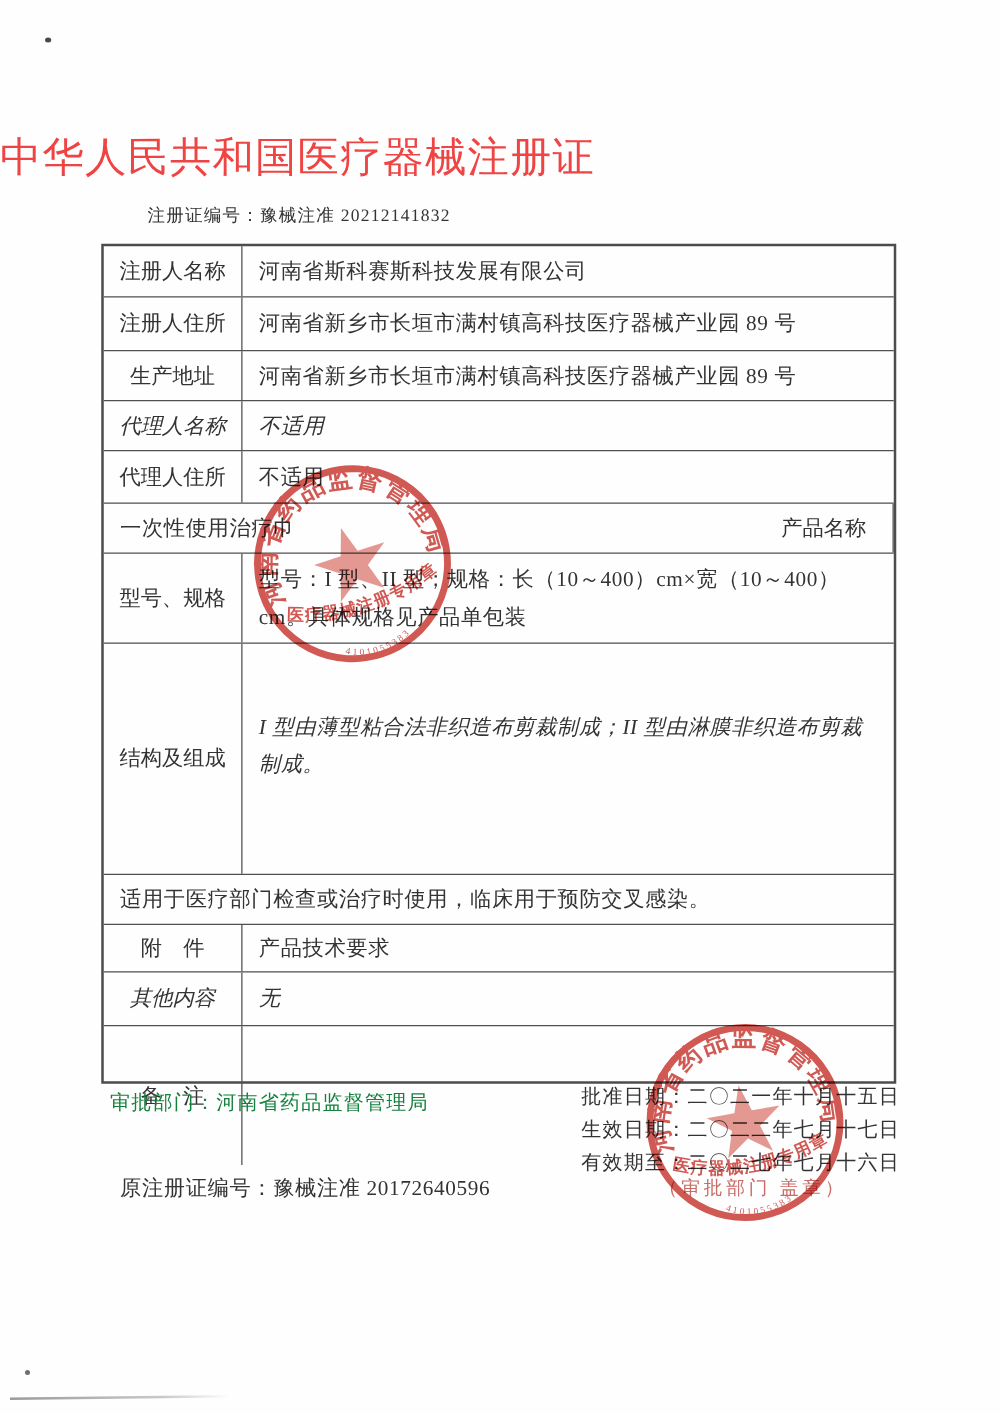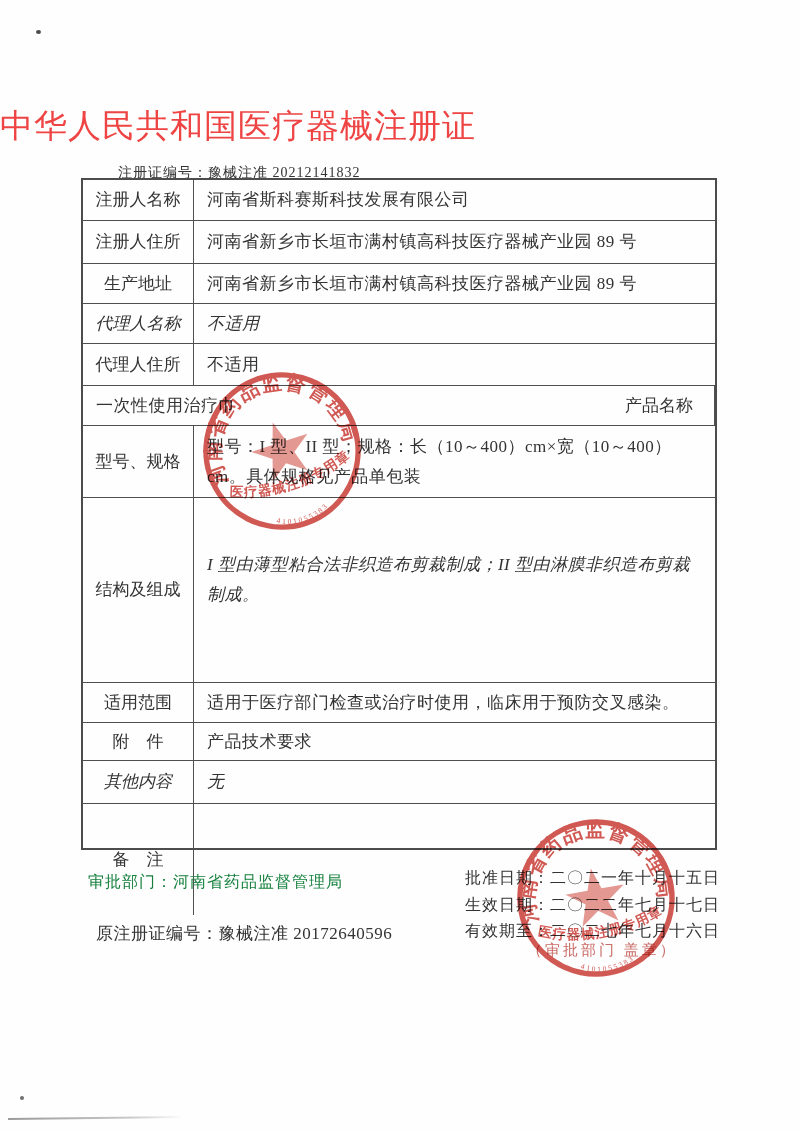--- a/index.html
+++ b/index.html
@@ -19,21 +19,21 @@
     text-align:left;font-size:33px;font-weight:normal;
     letter-spacing:1px;color:#ef4444;
   }
   .cert-line{
     position:absolute;left:118px;top:164px;
     font-size:14px;color:#333;letter-spacing:1px;
   }
 
   
   .cert-table{
-    position:absolute;left:81px;top:178px;width:636px;
+    position:absolute;left:81px;top:195px;width:636px;
     border:2px solid #4c4c4c;box-sizing:border-box;
     background:transparent;
   }
   .row{display:flex;border-bottom:1px solid #4f4f4f;box-sizing:border-box;}
   .row:last-child{border-bottom:none;flex-direction:column;}
   .cell{box-sizing:border-box;display:flex;align-items:center;font-size:17px;line-height:1.75;}
   .cell.lab{
     width:111px;flex:0 0 111px;justify-content:center;text-align:center;
     border-right:1px solid #4f4f4f;color:#333;padding:2px 4px;
   }
@@ -121,21 +121,20 @@
     </div>
     <div class="row">
       <div class="cell lab">型号、规格</div>
       <div class="cell val">型号：I 型、II 型；规格：长（10～400）cm×宽（10～400）cm。具体规格见产品单包装</div>
     </div>
     <div class="row">
       <div class="cell lab">结构及组成</div>
       <div class="cell val">I 型由薄型粘合法非织造布剪裁制成；II 型由淋膜非织造布剪裁制成。</div>
     </div>
     <div class="row">
-      <div class="cell lab">适用范围</div>
       <div class="cell val">适用于医疗部门检查或治疗时使用，临床用于预防交叉感染。</div>
     </div>
     <div class="row">
       <div class="cell lab">附　件</div>
       <div class="cell val">产品技术要求</div>
     </div>
     <div class="row">
       <div class="cell lab">其他内容</div>
       <div class="cell val">无</div>
     </div>

